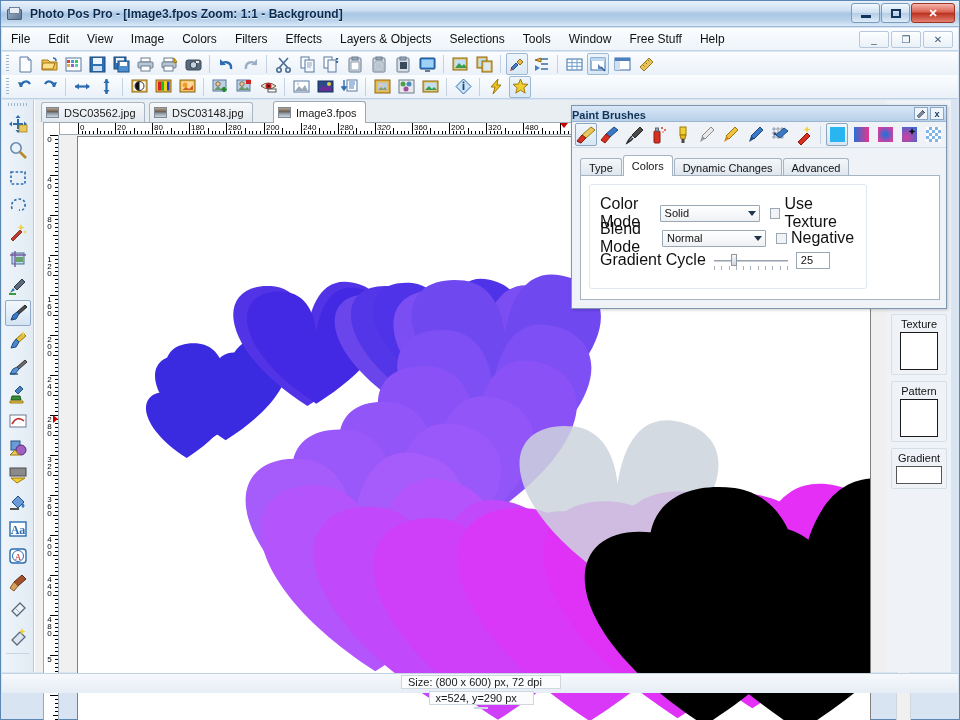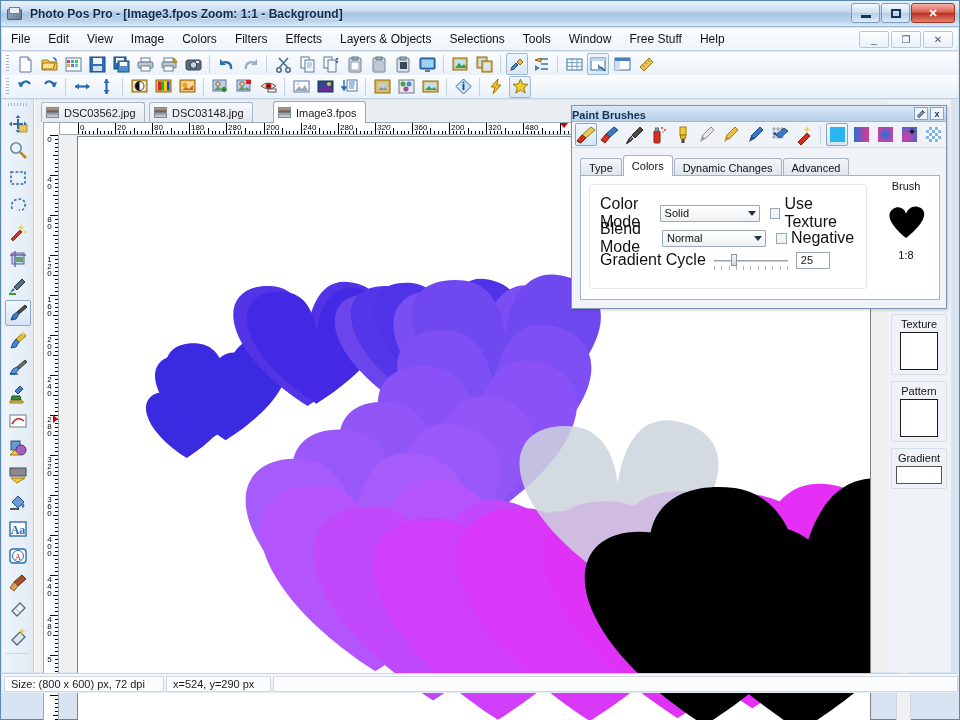--- a/index.html
+++ b/index.html
@@ -212,21 +212,21 @@
     background:
       linear-gradient(to bottom, rgba(0,0,0,0.85) 0%, rgba(0,0,0,0.0) 22%, rgba(0,0,0,0) 100%),
       linear-gradient(to right, #cfcfcf 0%, #22cc66 22%, #00c2ff 48%, #2222dd 64%, #ff00aa 84%, #ff3344 100%);
   }
 
   
   #statusbar {
     position:absolute; left:1px; top:672px; width:956px; height:20px;
     background: linear-gradient(to bottom,#f6f9fc,#e6edf4);
     border-top:1px solid #c4d3e2;
-    display:flex; align-items:center;
+    display:flex; align-items:center;flex-direction:column;
   }
   .scell {
     height:16px; margin:1px 0 1px 2px; padding:0 6px;
     border:1px solid #cfd8e1; background:#fbfcfe;
     display:flex;align-items:center; font-size:11px; color:#1a1a1a; white-space:nowrap;
   }
   #sb-size { width:160px; }
   #sb-coord{ width:105px; }
   #sb-extra{ flex:1; }
 
@@ -1413,25 +1413,16 @@
           <span class="flabel" style="margin-right:8px;">Gradient Cycle</span>
           <span class="slider">
             <span class="track"></span>
             <span class="knob"></span>
             <span class="ticks"></span>
           </span>
           <span class="fnum" style="margin-left:8px;">25</span>
         </div>
       </div>
 
-      <div id="pbbrush">
-        <div class="bl">Brush</div>
-        <div class="bbox">
-          <svg width="44" height="40" viewBox="0 0 44 40">
-            <path d="M22 38 C 5 24, 2 14, 9 9 C 15 5, 21 9, 22 14 C 24 8, 30 4, 37 8 C 44 13, 40 24, 22 38 Z" fill="#000"></path>
-          </svg>
-        </div>
-        <div class="bs">1:8</div>
-      </div>
     </div>
   </div>
 
 </div>
 
 </body></html>

